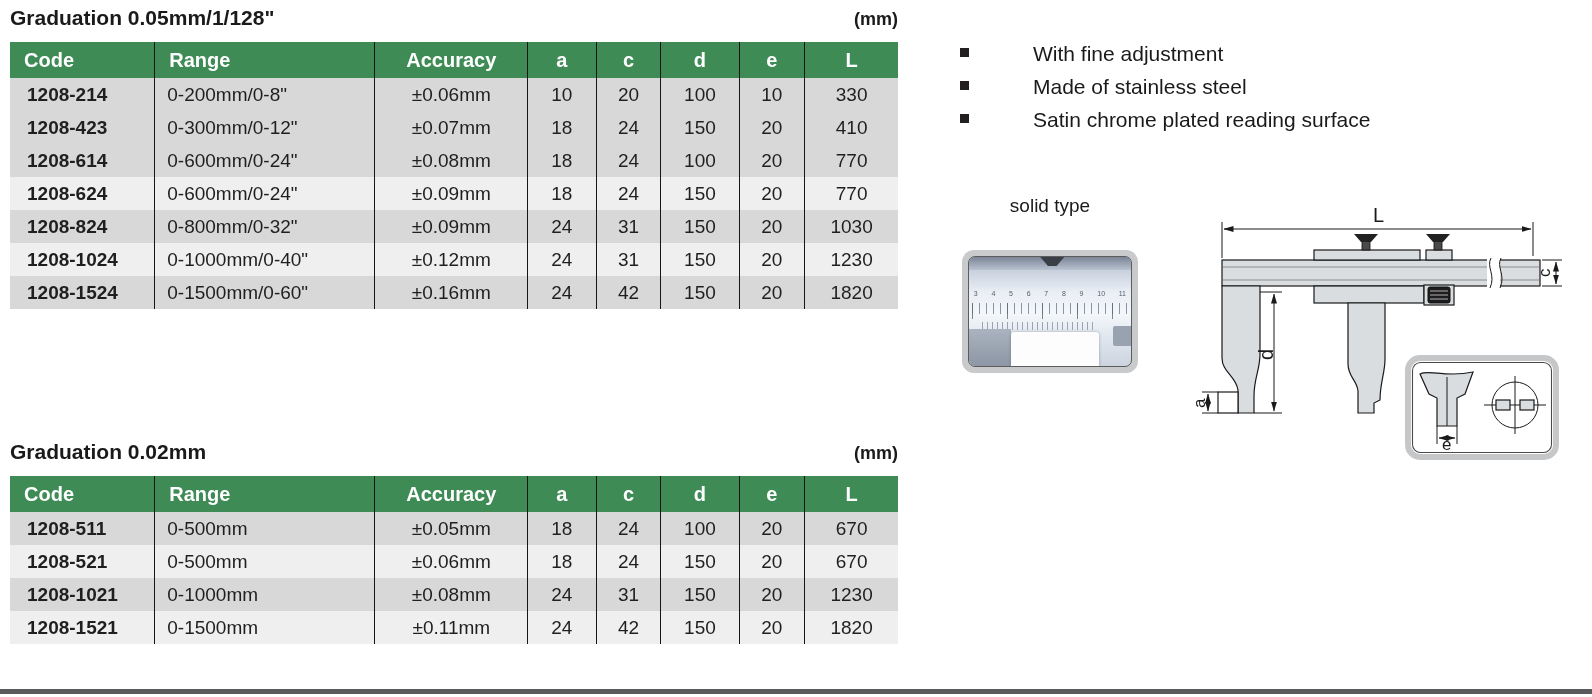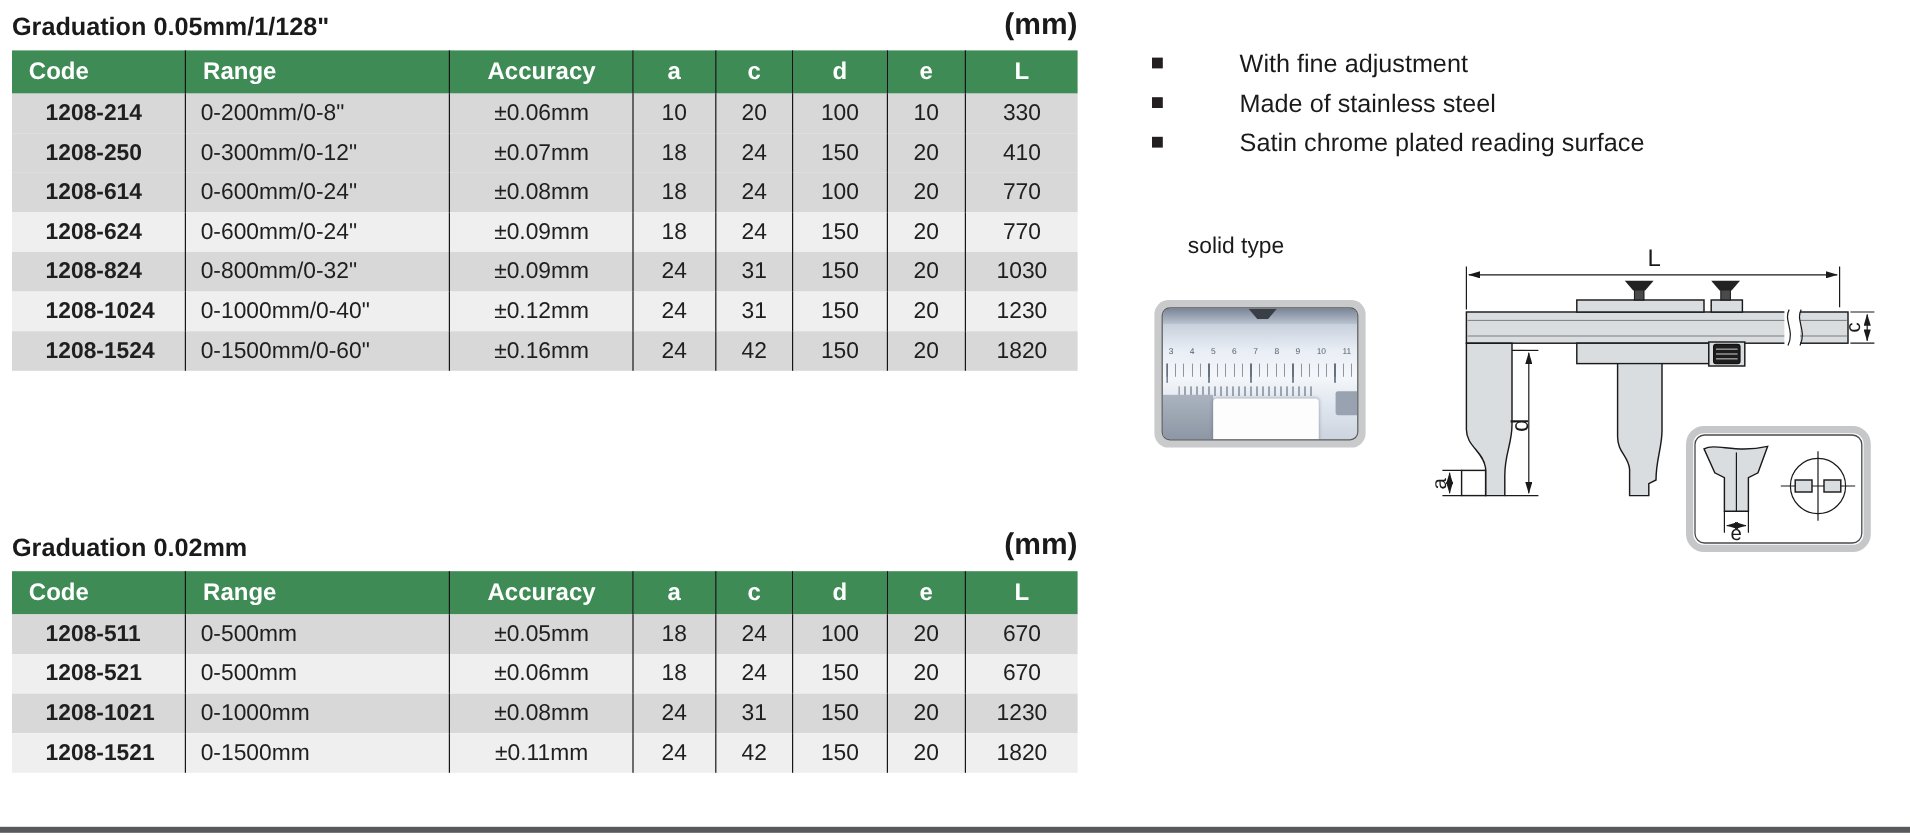--- a/index.html
+++ b/index.html
@@ -3,40 +3,40 @@
 <meta charset="utf-8">
 <style>
   html,body{margin:0;padding:0;}
   body{
     width:1592px;height:697px;position:relative;background:#fff;overflow:hidden;
     font-family:"Liberation Sans","DejaVu Sans",sans-serif;color:#1a1a1a;
   }
   
   .sec-title{position:absolute;left:10px;width:888px;display:flex;justify-content:space-between;align-items:flex-end;}
   .sec-title .t{font-size:21px;font-weight:bold;}
-  .sec-title .u{font-size:25px;font-weight:bold;margin-left:42px;}
+  .sec-title .u{font-size:18px;font-weight:bold;margin-left:42px;}
   
   table.spec{position:absolute;left:10px;width:888px;border-collapse:collapse;table-layout:fixed;}
   table.spec th{
     background:#3e8b55;color:#fff;font-size:20px;font-weight:bold;height:36px;padding:0;text-align:center;
   }
   table.spec th.al{text-align:left;padding-left:14px;}
   table.spec td{font-size:19px;height:33px;padding:0;text-align:center;color:#1f1f1f;}
   table.spec th + th, table.spec td + td{border-left:1.5px solid #161616;}
-  table.spec td.c0{font-weight:bold;text-align:left;padding-left:28px;}
+  table.spec td.c0{font-weight:bold;text-align:left;padding-left:17px;}
   table.spec td.c1{text-align:left;padding-left:12px;}
   table.spec tr.row-dark td{background:#d8d8d8;}
   table.spec tr.row-light td{background:#efefef;}
   
   #features{position:absolute;left:960px;top:40px;}
   .feature{display:flex;align-items:flex-start;margin-bottom:6px;}
   .feature .sq{width:9px;height:9px;background:#231f20;margin:8px 16px 0 0;flex:none;}
   .feature .txt{font-size:21px;line-height:27px;margin-left:48px;}
   
-  #photo-caption{position:absolute;left:932px;top:194px;width:196px;text-align:center;font-size:19px;line-height:23px;}
+  #photo-caption{position:absolute;left:952px;top:194px;width:196px;text-align:center;font-size:19px;line-height:23px;}
   #photo-frame{
     position:absolute;left:962px;top:250px;width:176px;height:123px;background:#c9cacc;border-radius:12px;
     box-sizing:border-box;padding:6px;
   }
   #photo-inner{
     position:relative;width:100%;height:100%;border-radius:7px;border:1px solid #5c5c5c;overflow:hidden;box-sizing:border-box;
     background:linear-gradient(180deg,#9aa5b5 0%,#c7d0dc 12%,#e9eef5 32%,#f4f7fa 52%,#e2e8f0 72%,#ccd4df 100%);
   }
   .ph{position:absolute;}
   .ph-topband{left:0;right:0;top:0;height:13px;background:linear-gradient(180deg,#79markdown8496,#b9c2cf);background:linear-gradient(180deg,#798496,#b9c2cf);}
@@ -98,21 +98,21 @@
         <td class="c0">1208-214</td>
         <td class="c1">0-200mm/0-8"</td>
         <td class="c2">±0.06mm</td>
         <td class="c3">10</td>
         <td class="c4">20</td>
         <td class="c5">100</td>
         <td class="c6">10</td>
         <td class="c7">330</td>
       </tr>
       <tr class="row-dark">
-        <td class="c0">1208-250</td>
+        <td class="c0">1208-423</td>
         <td class="c1">0-300mm/0-12"</td>
         <td class="c2">±0.07mm</td>
         <td class="c3">18</td>
         <td class="c4">24</td>
         <td class="c5">150</td>
         <td class="c6">20</td>
         <td class="c7">410</td>
       </tr>
       <tr class="row-dark">
         <td class="c0">1208-614</td>

